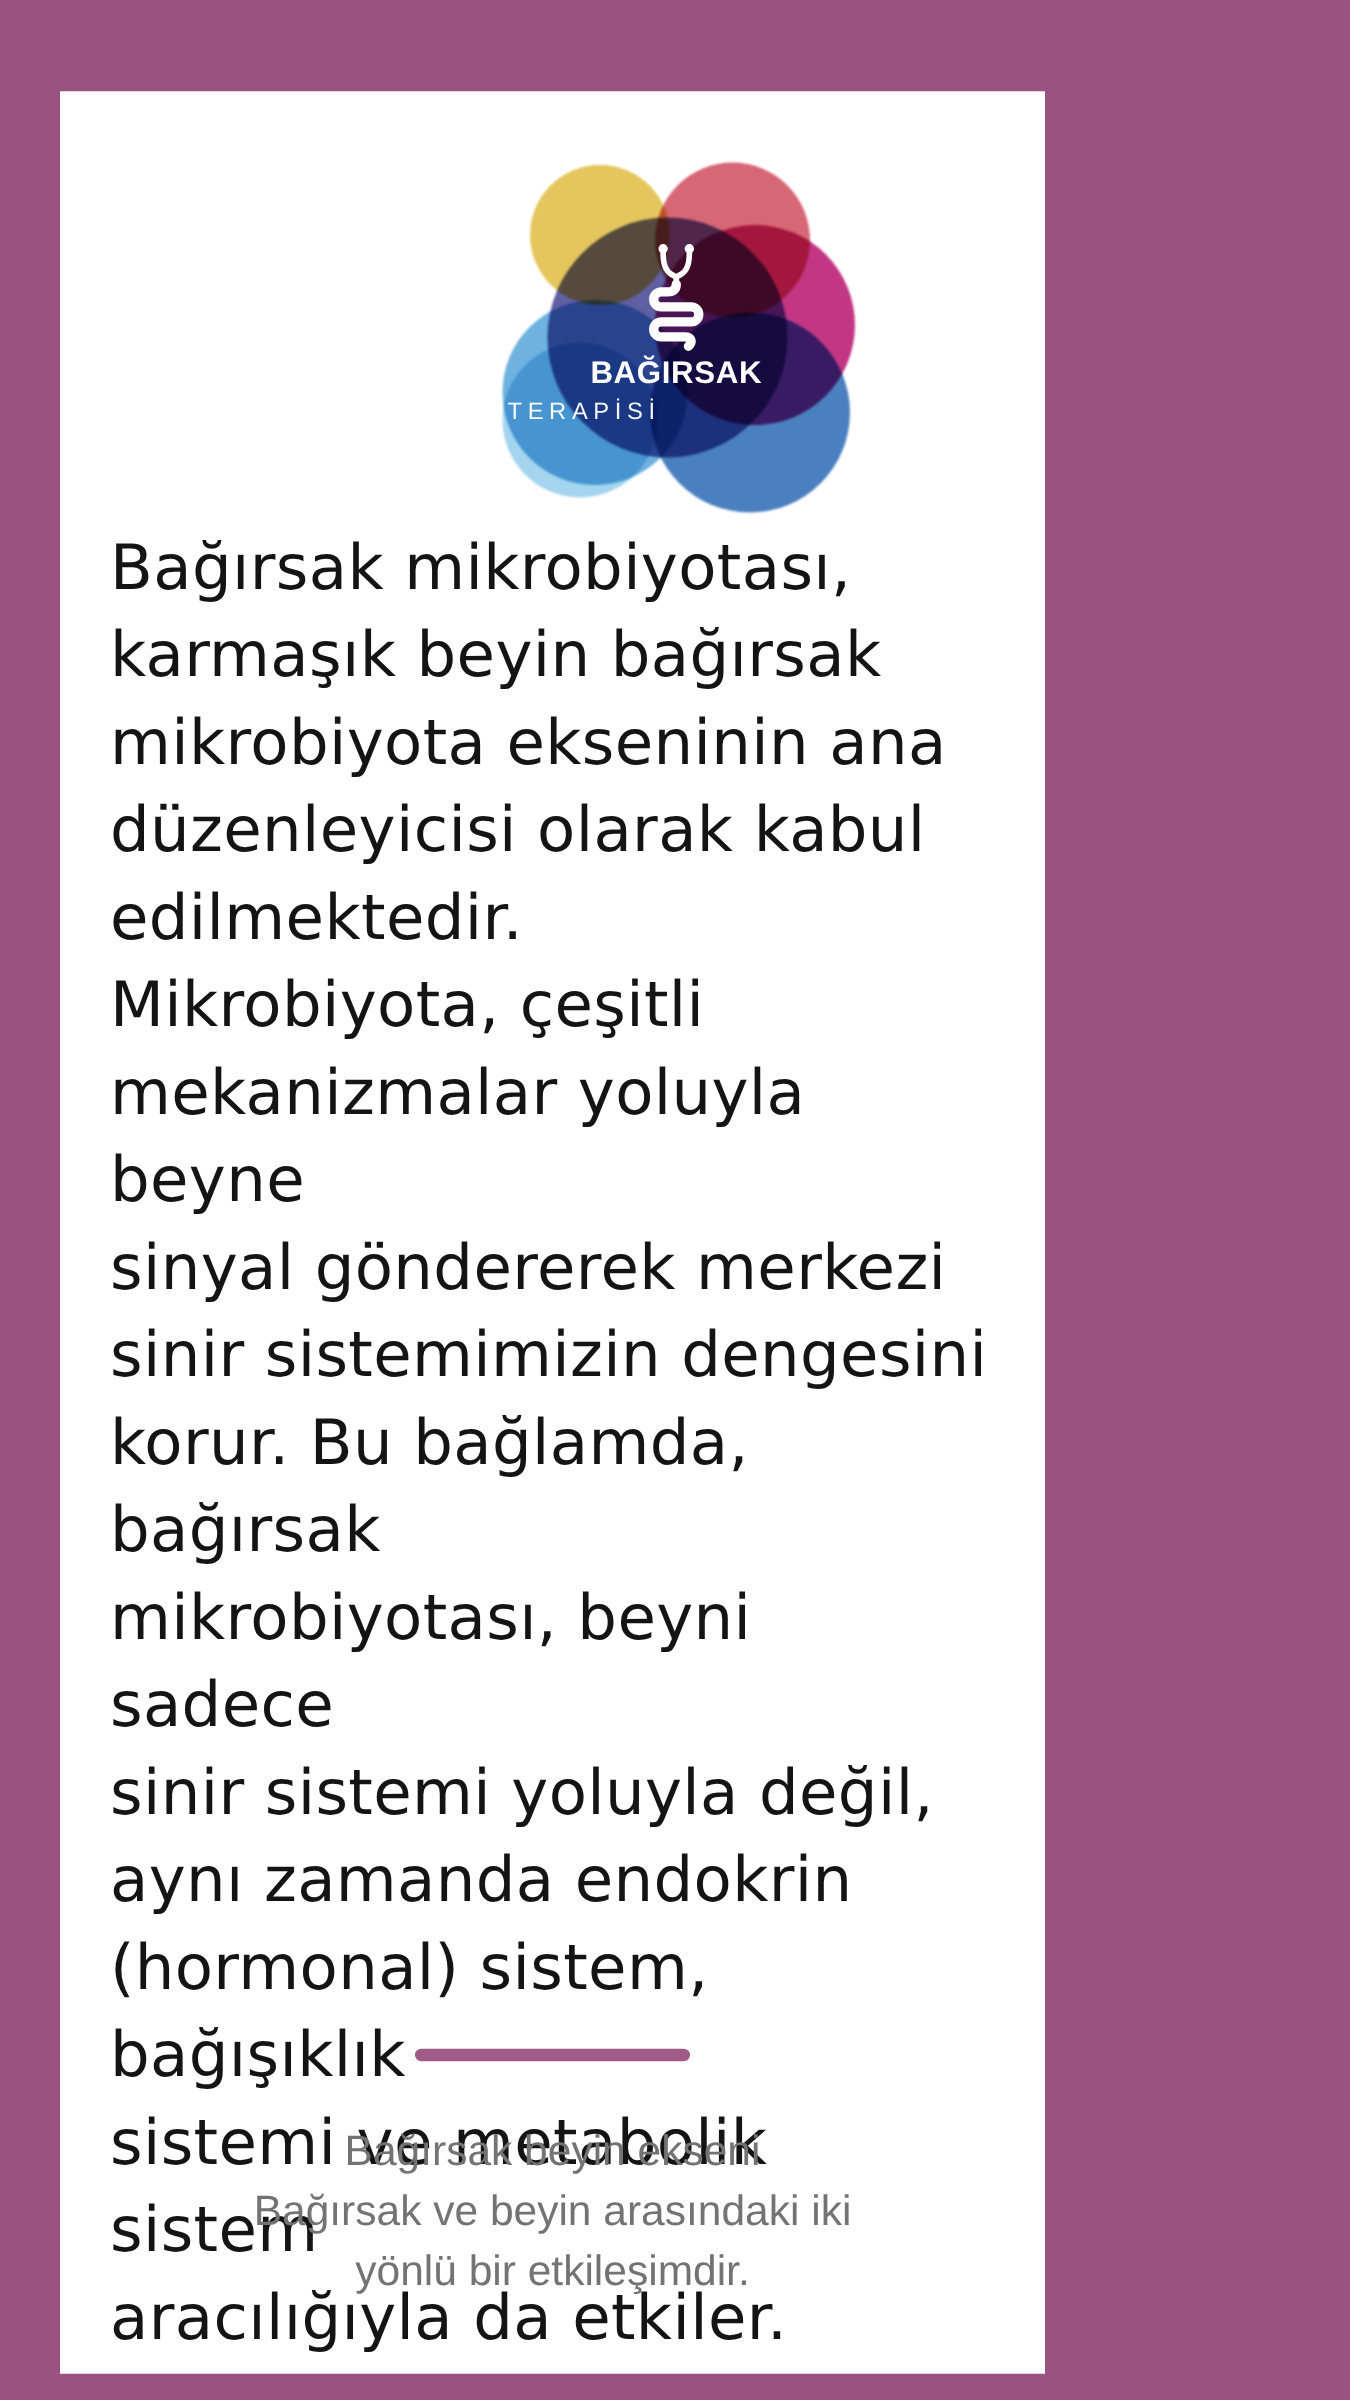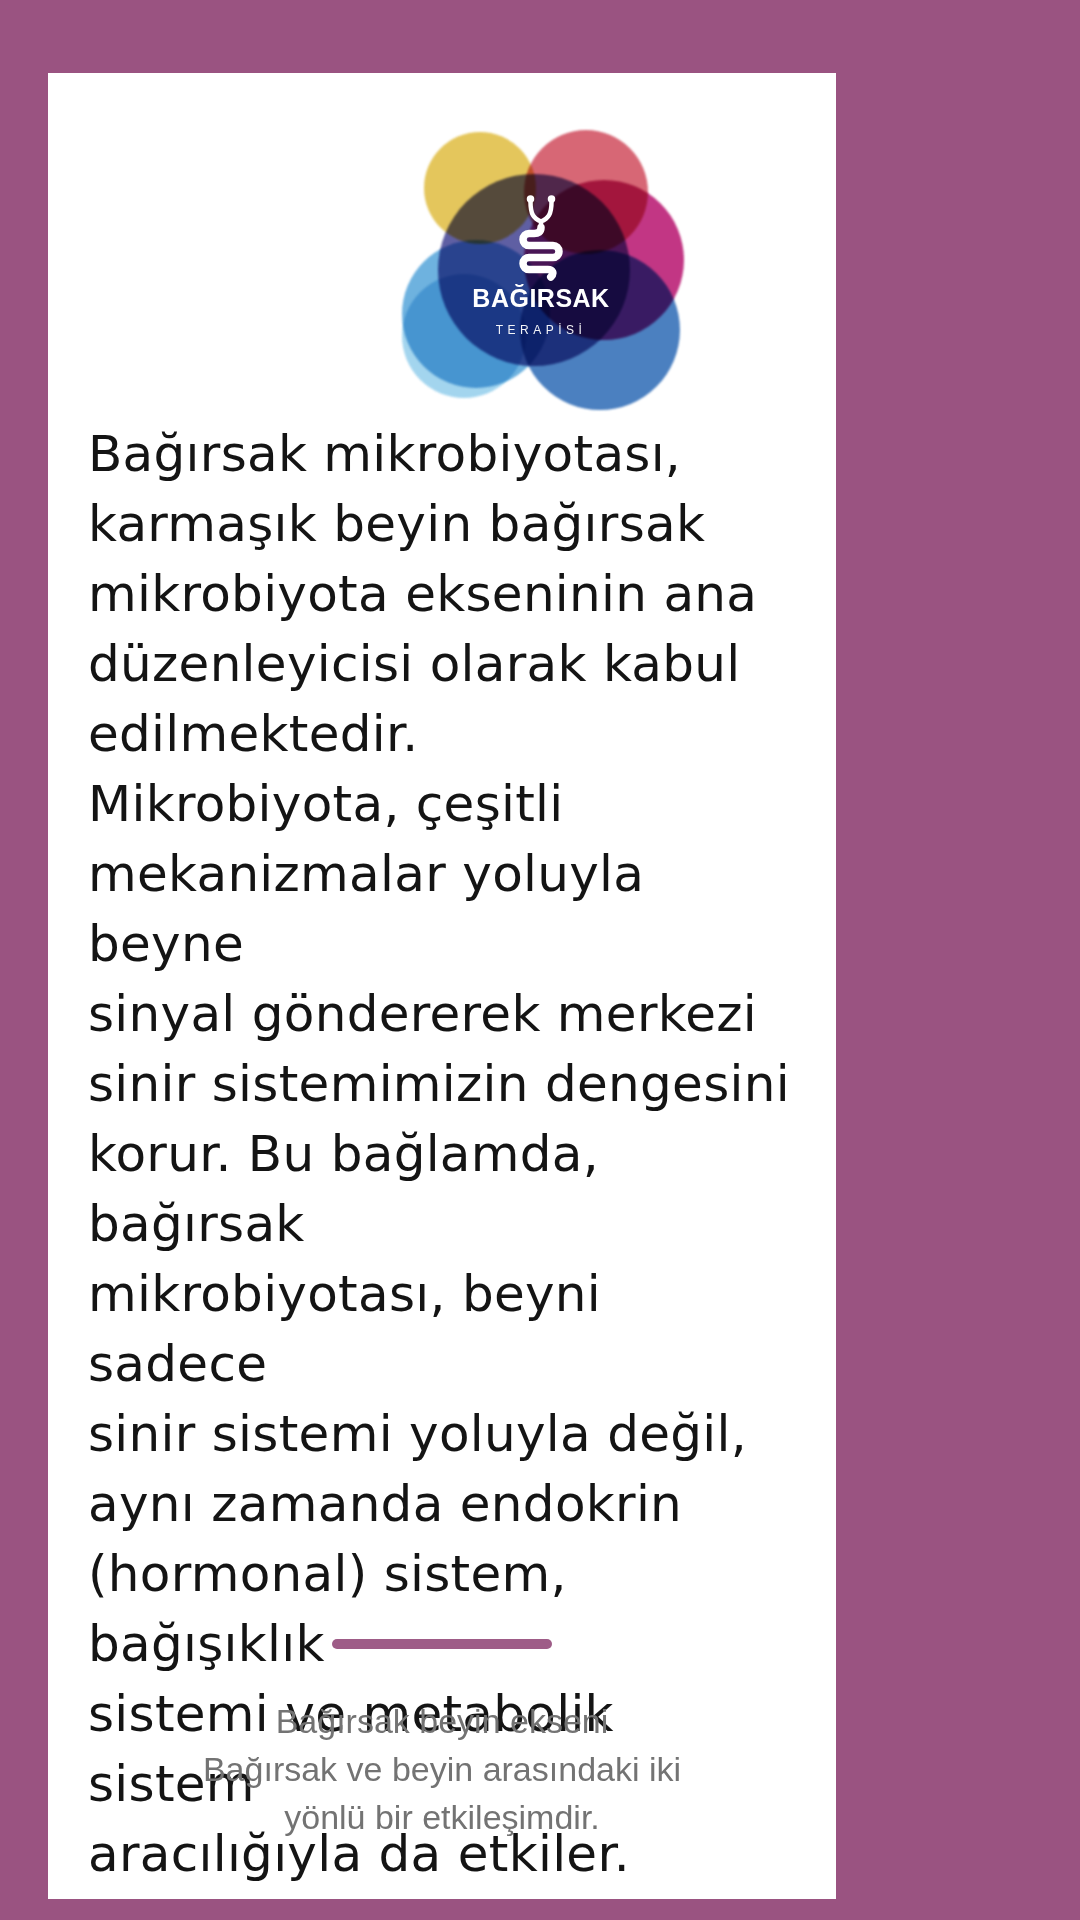--- a/index.html
+++ b/index.html
@@ -44,23 +44,23 @@
     z-index:2;
   }
   .brand-title{
     position:absolute;left:0;right:0;top:149px;
     z-index:2;text-align:center;
     color:#ffffff;font-weight:700;
     font-size:25px;line-height:26px;letter-spacing:.5px;
   }
   .brand-subtitle{
     position:absolute;left:0;right:0;top:183px;
-    z-index:2;text-align:center;
+    z-index:2;
     color:rgba(255,255,255,.95);font-weight:400;
-    font-size:12px;line-height:22px;letter-spacing:4.5px;
+    font-size:19px;line-height:22px;letter-spacing:4.5px;
   }
   
   .body-text{
     position:absolute;
     left:40px;right:40px;top:346px;
     white-space:pre-line;
     font-family:"DejaVu Sans",sans-serif;
     font-size:50px;line-height:70px;
     font-weight:500;
     letter-spacing:.3px;

